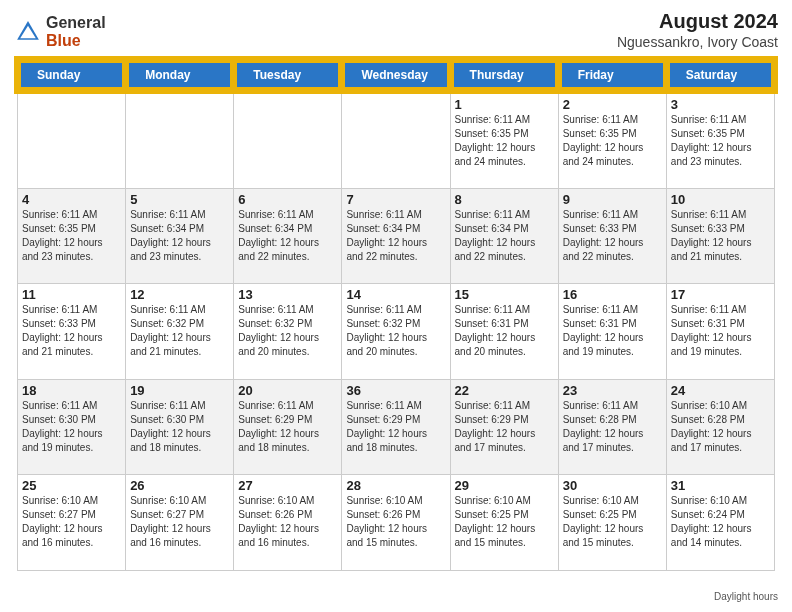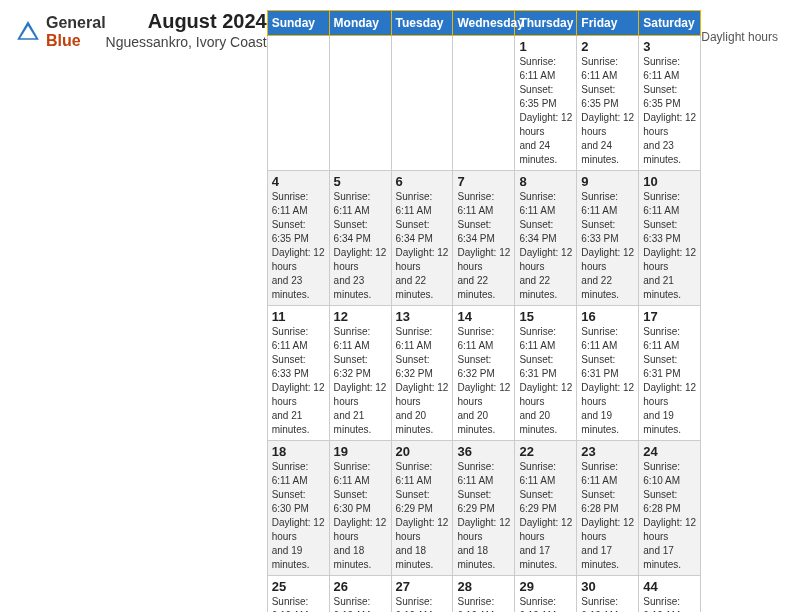--- a/index.html
+++ b/index.html
@@ -8,20 +8,21 @@
       background: #fff;
       width: 792px;
       height: 612px;
       overflow: hidden;
     }
     .page {
       width: 792px;
       height: 612px;
       padding: 10px 14px 10px 14px;
       display: flex;
+      flex-direction: column;
     }
     .header-area {
       display: flex;
       justify-content: space-between;
       align-items: flex-start;
       margin-bottom: 6px;
     }
     .logo {
       display: flex;
       align-items: center;
@@ -57,23 +58,23 @@
       width: 100%;
       border-collapse: collapse;
       flex: 1;
       table-layout: fixed;
     }
     .calendar-table th {
       background: #2a76c6;
       color: #fff;
       font-size: 12px;
       font-weight: bold;
-      padding: 5px 4px;
+      padding: 5px 16px;
       text-align: left;
-      border: 1px solid #eab308;
+      border: 7px solid #eab308;
     }
     .calendar-table td {
       border: 1px solid #ccc;
       vertical-align: top;
       padding: 3px 4px;
       font-size: 9.5px;
       color: #222;
       background: #fff;
       height: 80px;
     }
@@ -90,23 +91,23 @@
     .day-info {
       color: #333;
       font-size: 10px;
       line-height: 1.4;
     }
     .empty-cell {
       background: #fff !important;
     }
     .footer {
       margin-top: 20px;
-      font-size: 12px;
+      font-size: 10px;
       color: #555;
-      text-align: left;
+      text-align: right;
     }
   </style>
 </head>
 <body>
 
 <div class="page">
   <div class="header-area">
     <div class="logo">
       <svg class="logo-icon" viewBox="0 0 36 36">
         <polygon points="18,4 32,28 4,28" fill="#2a76c6"></polygon>
@@ -353,21 +354,21 @@
 and 15 minutes.</div>
           </td>
           <td>
             <span class="day-num">30</span>
             <div class="day-info" style="white-space: pre-line;">Sunrise: 6:10 AM
 Sunset: 6:25 PM
 Daylight: 12 hours
 and 15 minutes.</div>
           </td>
           <td>
-            <span class="day-num">44</span>
+            <span class="day-num">31</span>
             <div class="day-info" style="white-space: pre-line;">Sunrise: 6:10 AM
 Sunset: 6:24 PM
 Daylight: 12 hours
 and 14 minutes.</div>
           </td>
         </tr>
       </tbody>
   </table>
 
   <div class="footer">

